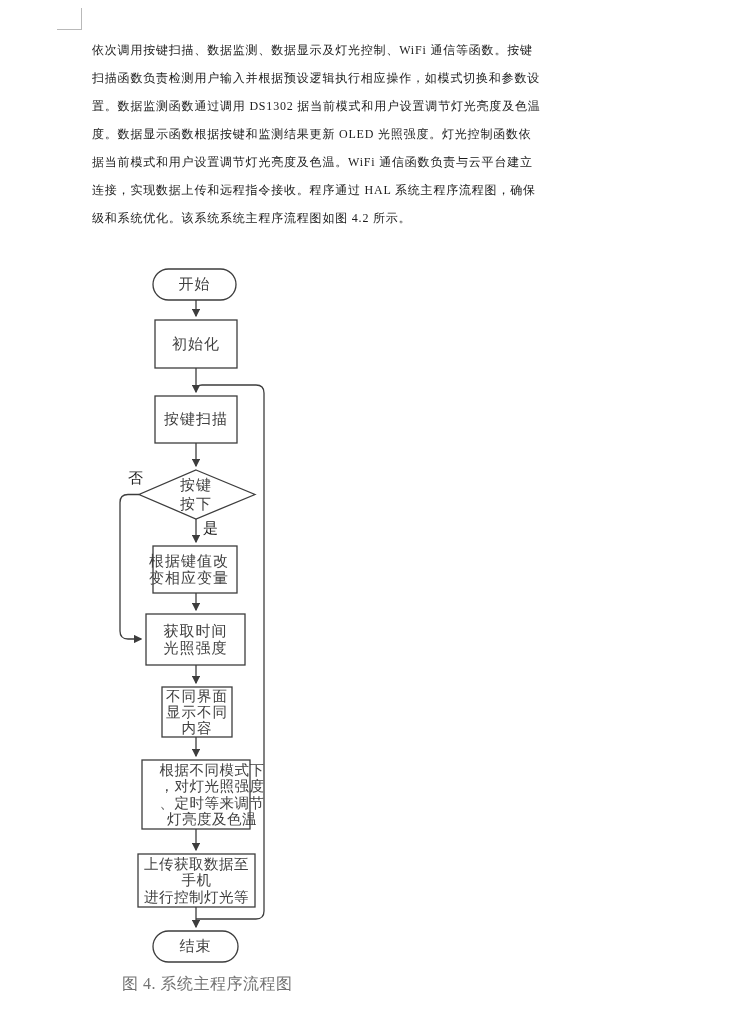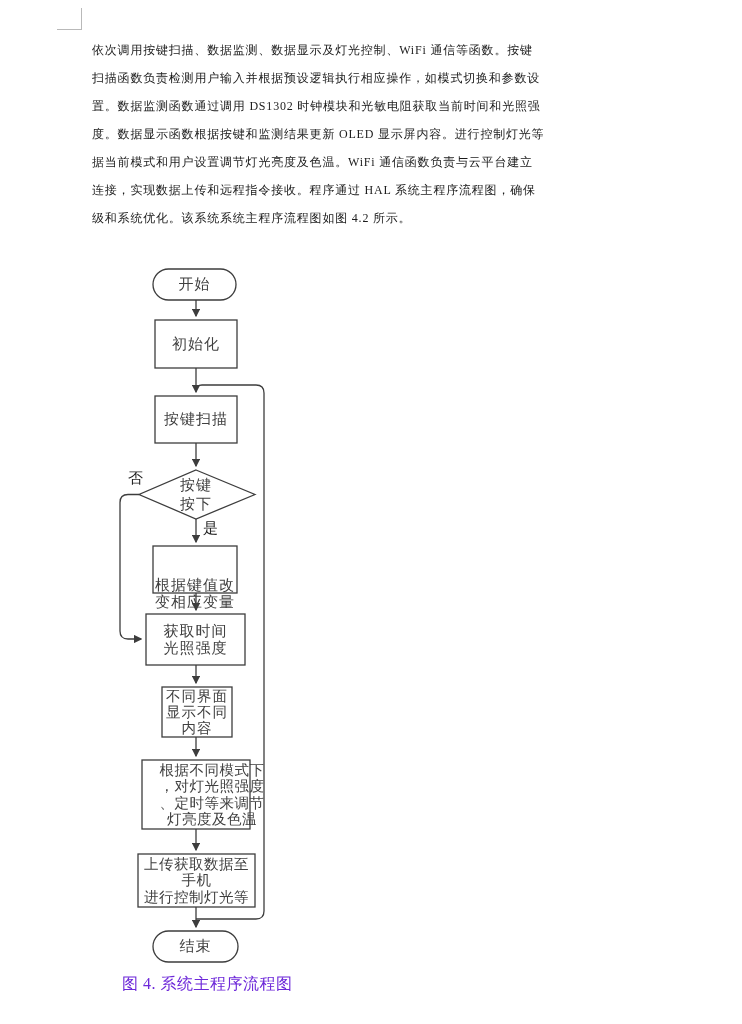--- a/index.html
+++ b/index.html
@@ -24,33 +24,33 @@
   .node-label{
     position:absolute;display:flex;align-items:center;justify-content:center;
     text-align:center;white-space:pre-line;color:#404040;
     font-family:"Liberation Serif","DejaVu Serif",serif;
     font-size:15px;line-height:17px;letter-spacing:1px;
   }
   .edge-label{
     position:absolute;font-size:15px;line-height:15px;color:#1c1c1c;letter-spacing:0;
   }
   .caption{
-    position:absolute;left:122px;top:974px;font-size:16px;letter-spacing:0.5px;color:#6d28d9;
+    position:absolute;left:122px;top:974px;font-size:16px;letter-spacing:0.5px;color:#737373;
   }
 </style>
 </head>
 <body>
 
 <div class="corner-mark"></div>
 
 <div class="para">
   <div class="line">依次调用按键扫描、数据监测、数据显示及灯光控制、WiFi 通信等函数。按键</div>
   <div class="line">扫描函数负责检测用户输入并根据预设逻辑执行相应操作，如模式切换和参数设</div>
-  <div class="line">置。数据监测函数通过调用 DS1302 时钟模块和光敏电阻获取当前时间和光照强</div>
-  <div class="line">度。数据显示函数根据按键和监测结果更新 OLED 显示屏内容。进行控制灯光等</div>
+  <div class="line">置。数据监测函数通过调用 DS1302 据当前模式和用户设置调节灯光亮度及色温</div>
+  <div class="line">度。数据显示函数根据按键和监测结果更新 OLED 光照强度。灯光控制函数依</div>
   <div class="line">据当前模式和用户设置调节灯光亮度及色温。WiFi 通信函数负责与云平台建立</div>
   <div class="line">连接，实现数据上传和远程指令接收。程序通过 HAL 系统主程序流程图，确保</div>
   <div class="line">级和系统优化。该系统系统主程序流程图如图 4.2 所示。</div>
 </div>
 
 <svg class="flow-svg" width="742" height="1024" viewBox="0 0 742 1024">
   <defs>
     <marker id="arr" viewBox="0 0 10 10" refX="8.5" refY="5" markerWidth="6.5" markerHeight="6.5" orient="auto-start-reverse">
       <path d="M0,0 L10,5 L0,10 z" fill="#3d3d3d"></path>
     </marker>
@@ -91,21 +91,21 @@
 
     <path d="M196,919 H256 Q264,919 264,911 V393 Q264,385 256,385 H202 Q196,385 196,391"></path>
   </g>
 </svg>
 
 <div class="node-label" style="left:153px;top:269px;width:83px;height:31px;">开始</div>
 <div class="node-label" style="left:155px;top:320px;width:82px;height:48px;">初始化</div>
 <div class="node-label" style="left:155px;top:396px;width:82px;height:47px;">按键扫描</div>
 <div class="node-label" style="left:151px;top:473px;width:90px;height:43px;line-height:19px;">按键
 按下</div>
-<div class="node-label" style="left:153px;top:546px;width:84px;height:47px;margin-top:24px;">根据键值改
+<div class="node-label" style="left:147px;top:546px;width:84px;height:47px;">根据键值改
 变相应变量</div>
 <div class="node-label" style="left:146px;top:614px;width:99px;height:51px;">获取时间
 光照强度</div>
 <div class="node-label" style="left:162px;top:687px;width:70px;height:50px;font-size:14.5px;line-height:16px;">不同界面
 显示不同
 内容</div>
 <div class="node-label" style="left:142px;top:760px;width:108px;height:69px;font-size:14.5px;line-height:16.5px;letter-spacing:0.5px;padding-left:16px;">根据不同模式下
 ，对灯光照强度
 、定时等来调节
 灯亮度及色温</div>

